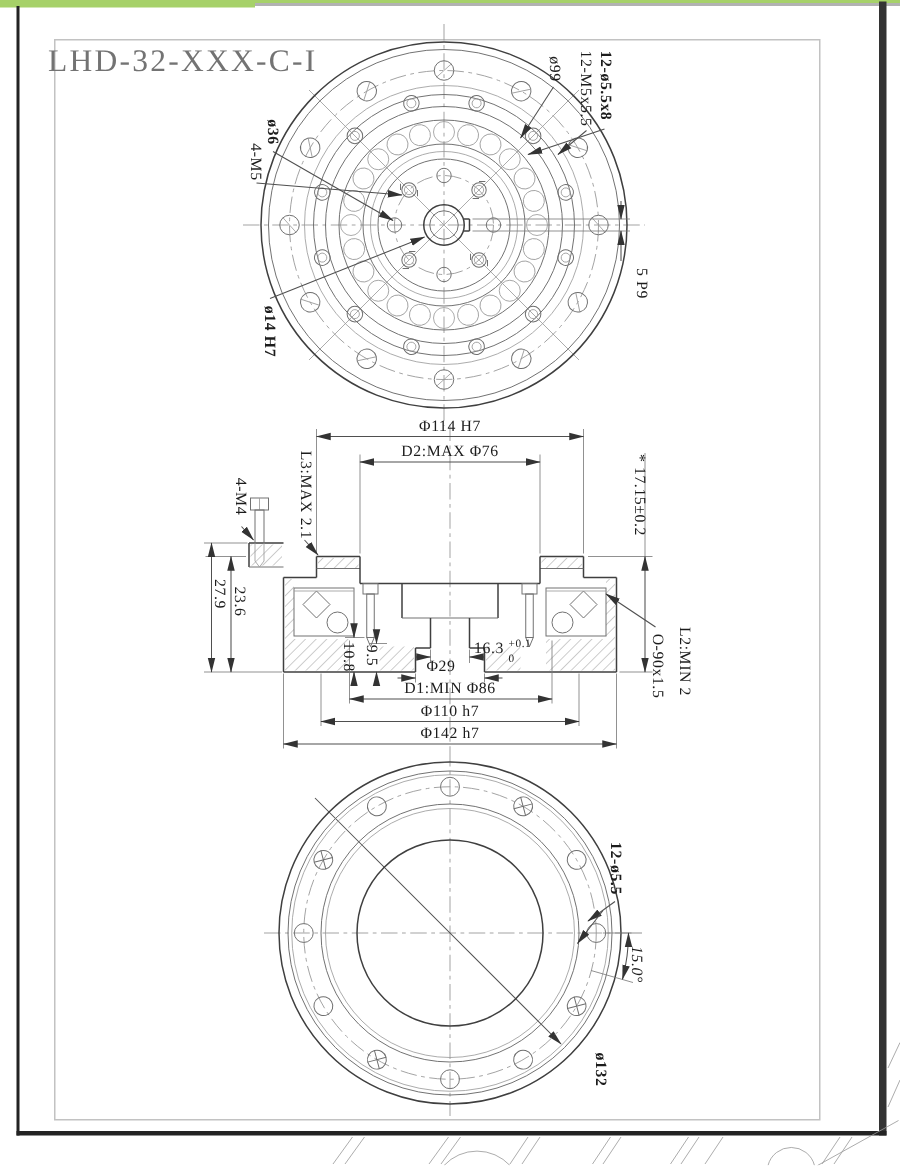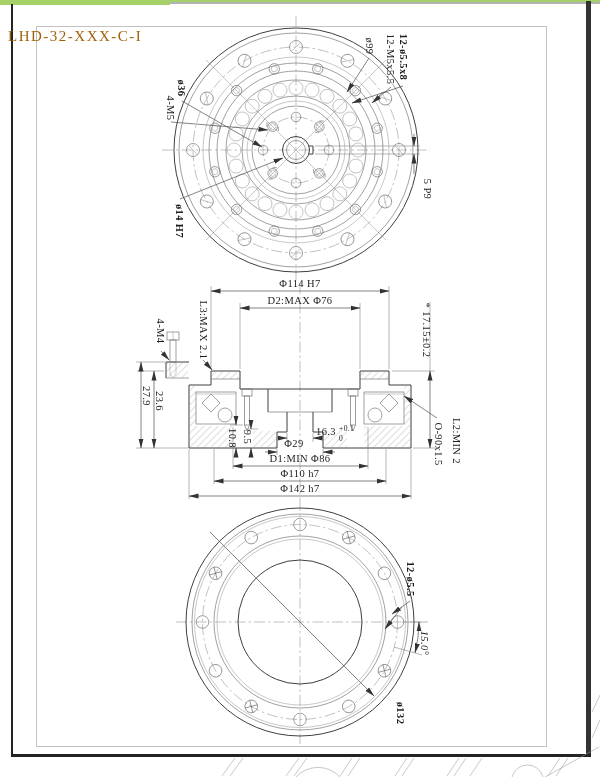--- a/index.html
+++ b/index.html
@@ -6,21 +6,21 @@
   body{width:600px;height:777px;background:#ffffff;position:relative;overflow:hidden;
        font-family:"Liberation Serif","DejaVu Serif",serif;}
   .abs{position:absolute;}
   #green-bar-left{left:0;top:0;width:170px;height:5px;background:#a6d169;}
   #green-bar-right{left:170px;top:0;width:430px;height:2px;background:#a6d169;}
   #gray-bar-right{left:170px;top:2px;width:430px;height:1.5px;background:#b2b2b2;}
   #border-left{left:11px;top:4px;width:2px;height:753px;background:#232323;}
   #border-right{left:586px;top:1px;width:5px;height:756px;background:#333333;}
   #border-bottom{left:11px;top:754px;width:580px;height:3px;background:#232323;}
   #inner-frame{left:36px;top:26px;width:509px;height:719px;border:1px solid #c2c2c2;}
-  #drawing-title{left:8px;top:28px;font-size:15px;letter-spacing:1.5px;color:#a16207;white-space:nowrap;}
+  #drawing-title{left:32px;top:28px;font-size:21px;letter-spacing:1.5px;color:#737373;white-space:nowrap;}
   svg{position:absolute;left:0;top:0;}
   .oln{stroke:#3f3f3f;stroke-width:1;fill:none;}
   .thin{stroke:#6e6e6e;stroke-width:0.65;fill:none;}
   .faint{stroke:#9a9a9a;stroke-width:0.55;fill:none;}
   .cl{stroke:#999999;stroke-width:0.6;fill:none;stroke-dasharray:11 3 2.5 3;}
   .dimln{stroke:#4f4f4f;stroke-width:0.7;fill:none;}
   .ext{stroke:#7a7a7a;stroke-width:0.55;fill:none;}
   .d2a{marker-start:url(#arwS);marker-end:url(#arw);}
   .d1a{marker-end:url(#arw);}
   text.dim{font-family:"Liberation Serif","DejaVu Serif",serif;font-size:10.5px;fill:#1c1c1c;letter-spacing:0.4px;}

